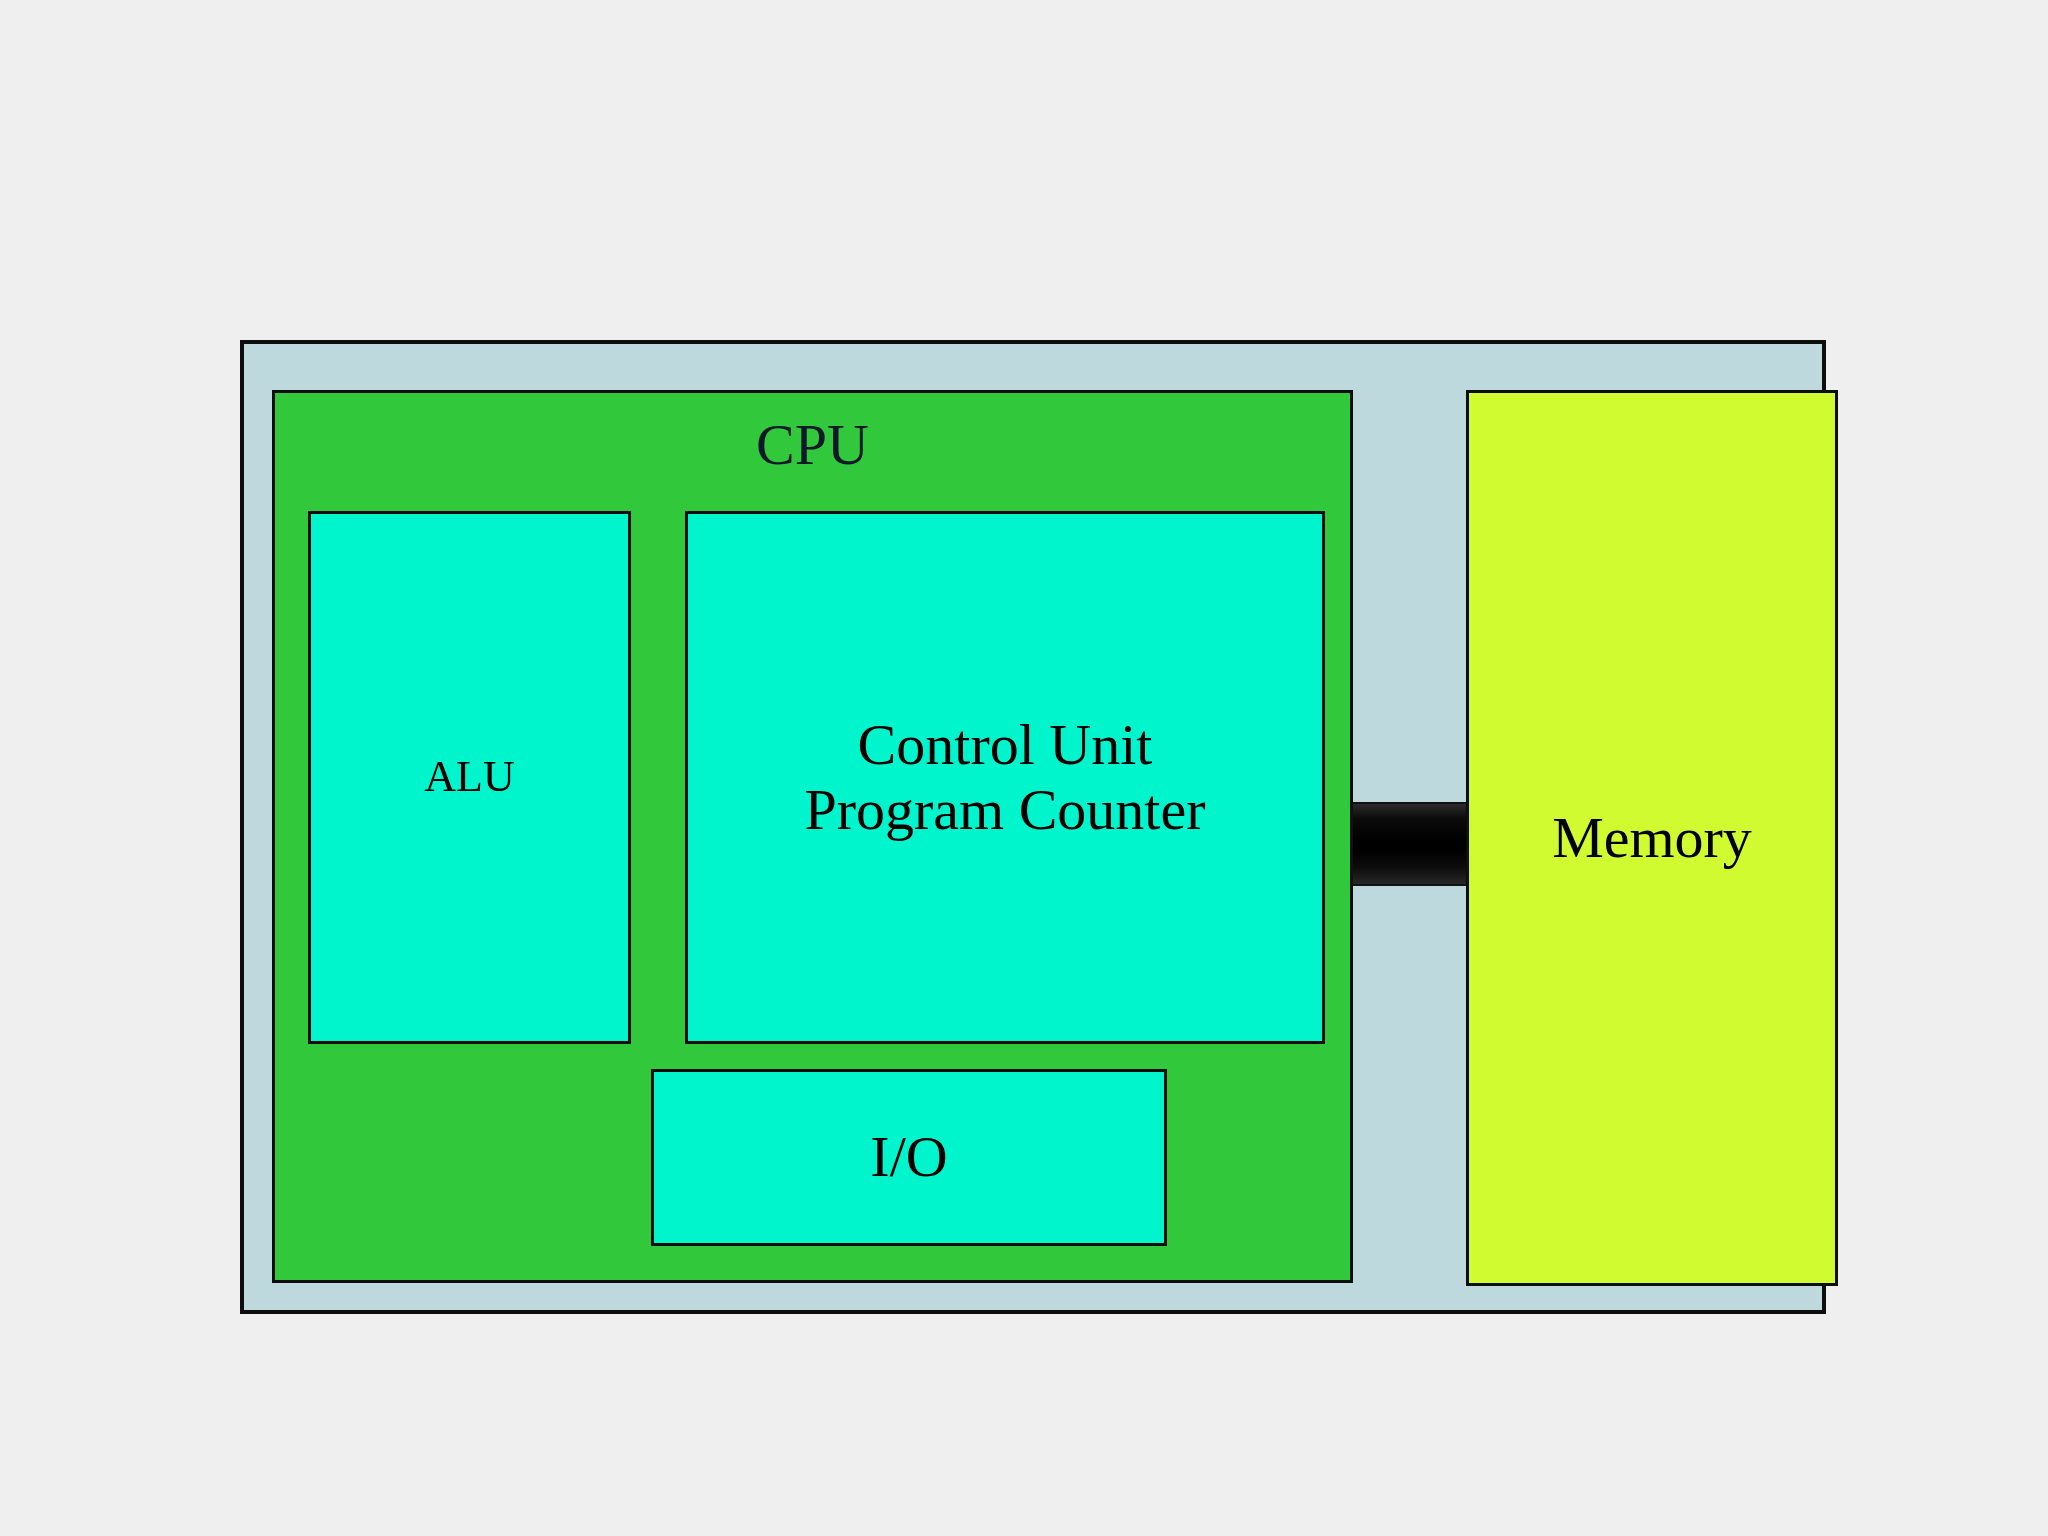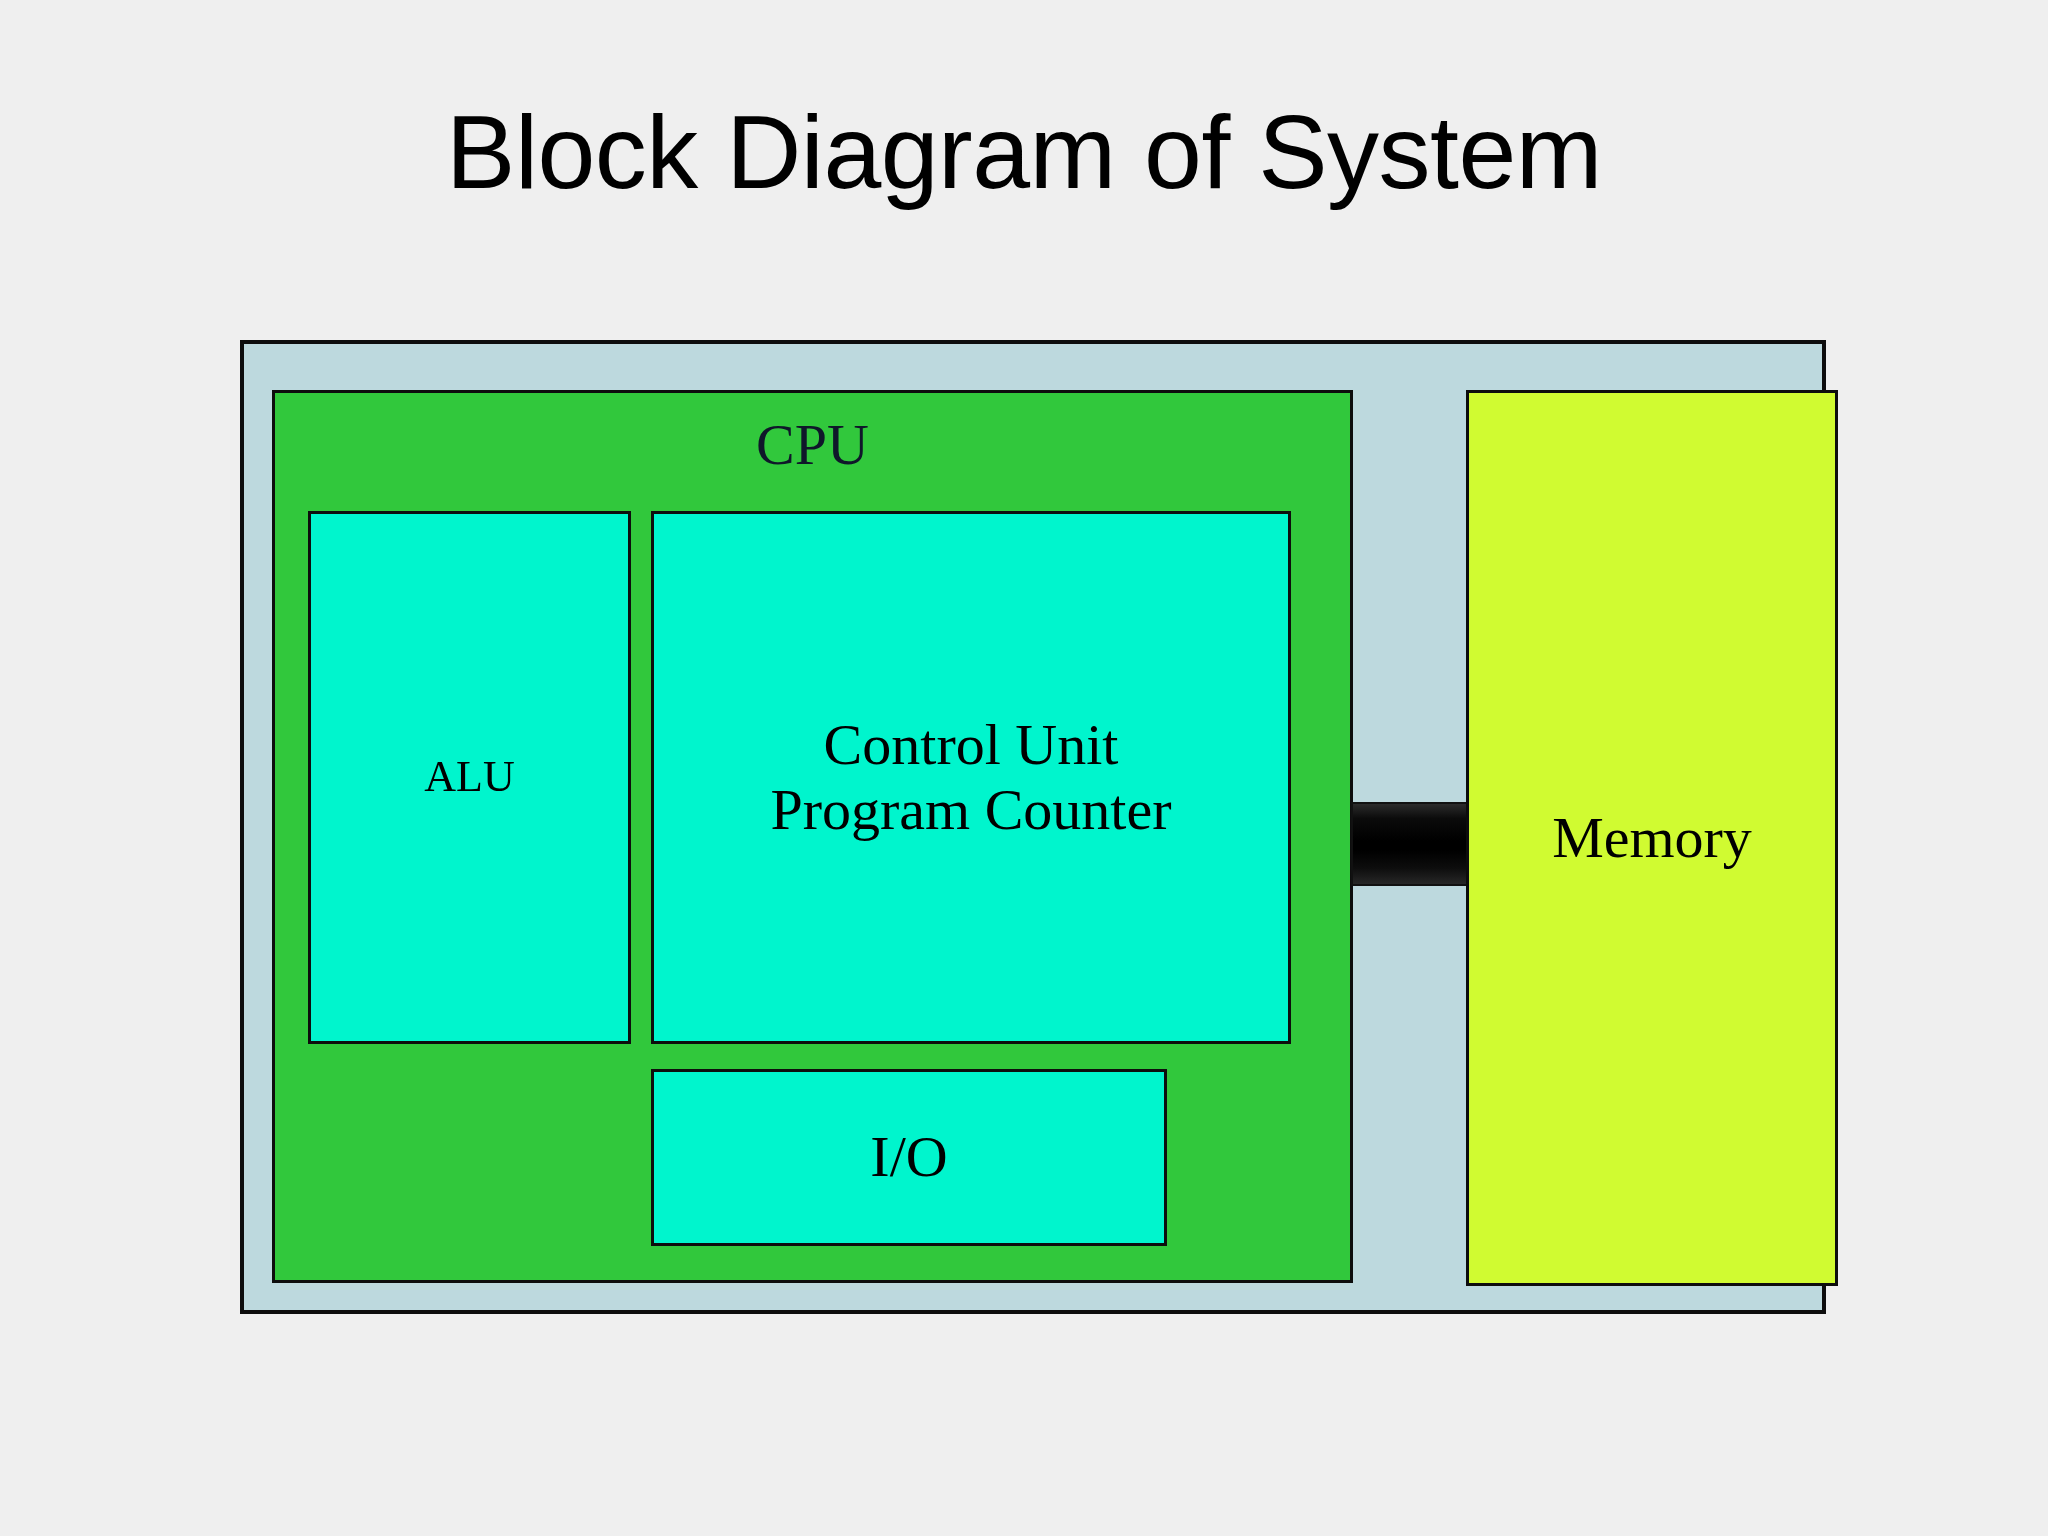--- a/index.html
+++ b/index.html
@@ -83,21 +83,21 @@
     background: #00f5cd;
     border-width: 3px;
   }
   #alu-label {
     font-size: 44px;
     line-height: 1.05;
   }
 
   
   #control-unit-block {
-    left: 651px;
+    left: 685px;
     top: 511px;
     width: 640px;
     height: 533px;
     background: #00f5cd;
     border-width: 3px;
     flex-direction: column;
   }
   .cu-line {
     font-size: 58px;
     line-height: 1.12;
@@ -150,21 +150,20 @@
         #000000 58%,
         #0d0d0d 80%,
         #272727 100%);
   }
 </style>
 </head>
 <body>
 
 <div id="stage">
 
-  <div id="slide-title">Block Diagram of System</div>
 
   <div id="system-container" class="blk"></div>
 
   <div id="cpu-block" class="blk">
     <div id="cpu-label">CPU</div>
   </div>
 
   <div id="alu-block" class="blk">
     <span id="alu-label">ALU</span>
   </div>

